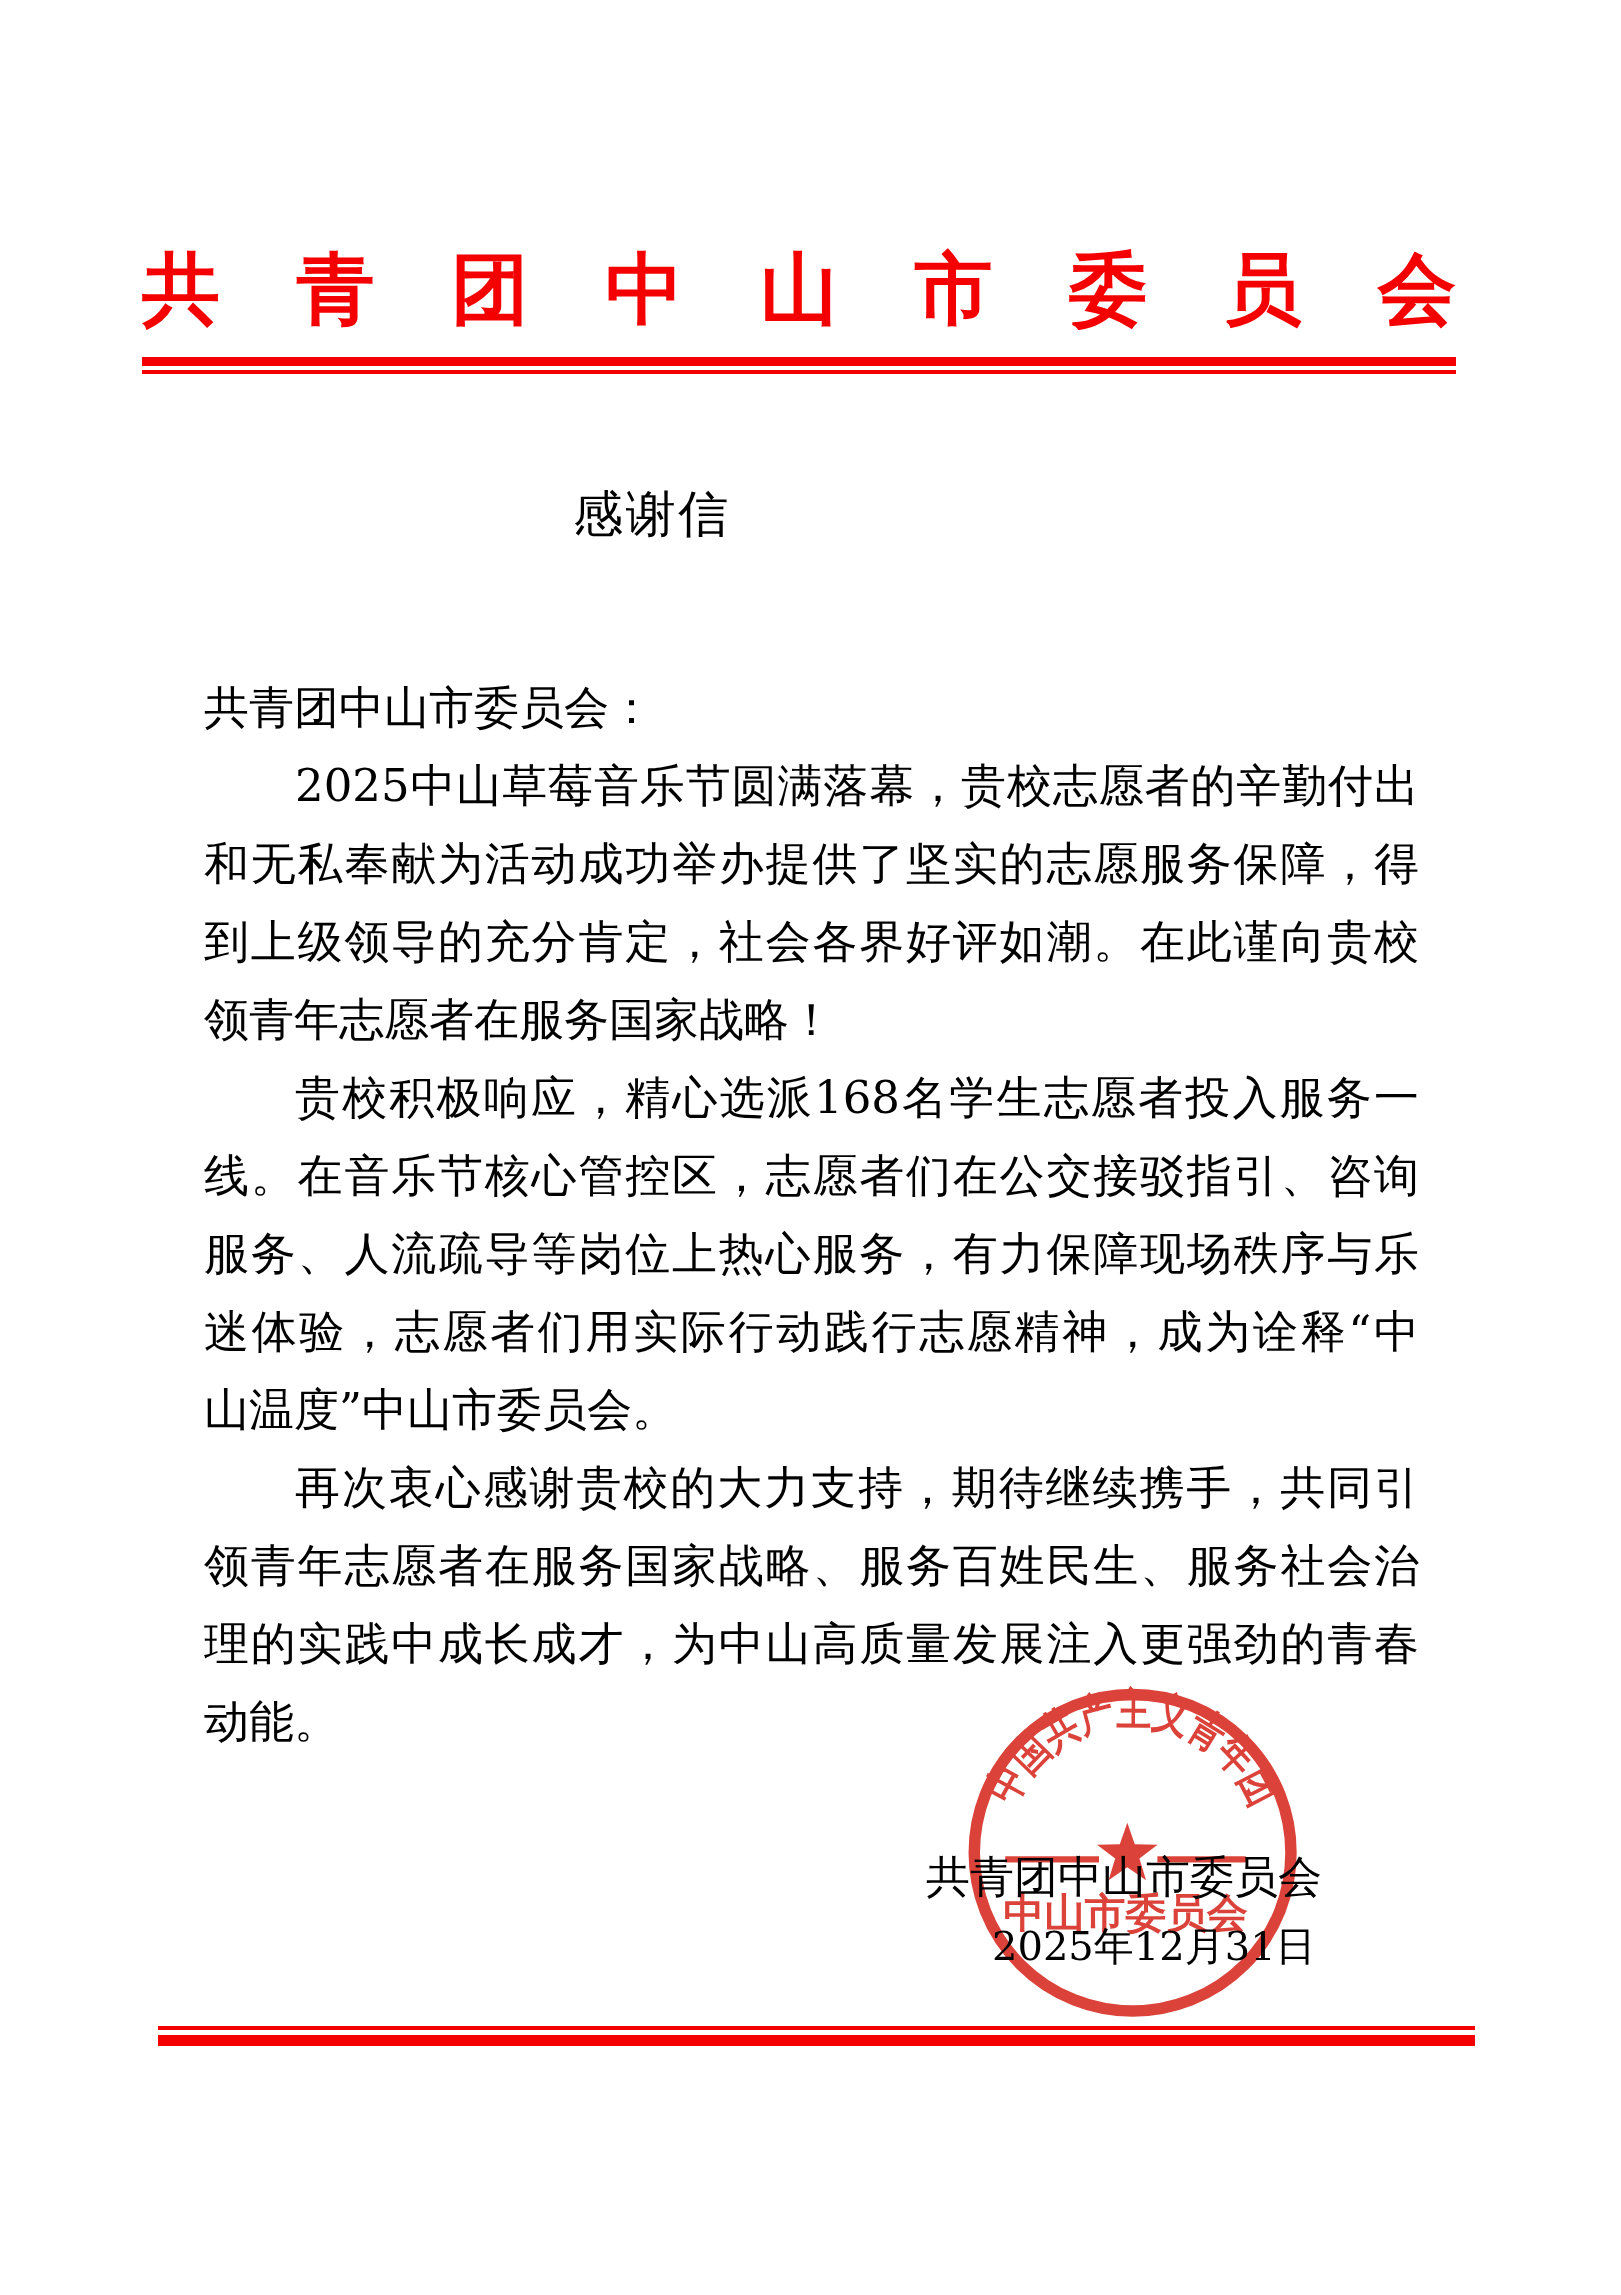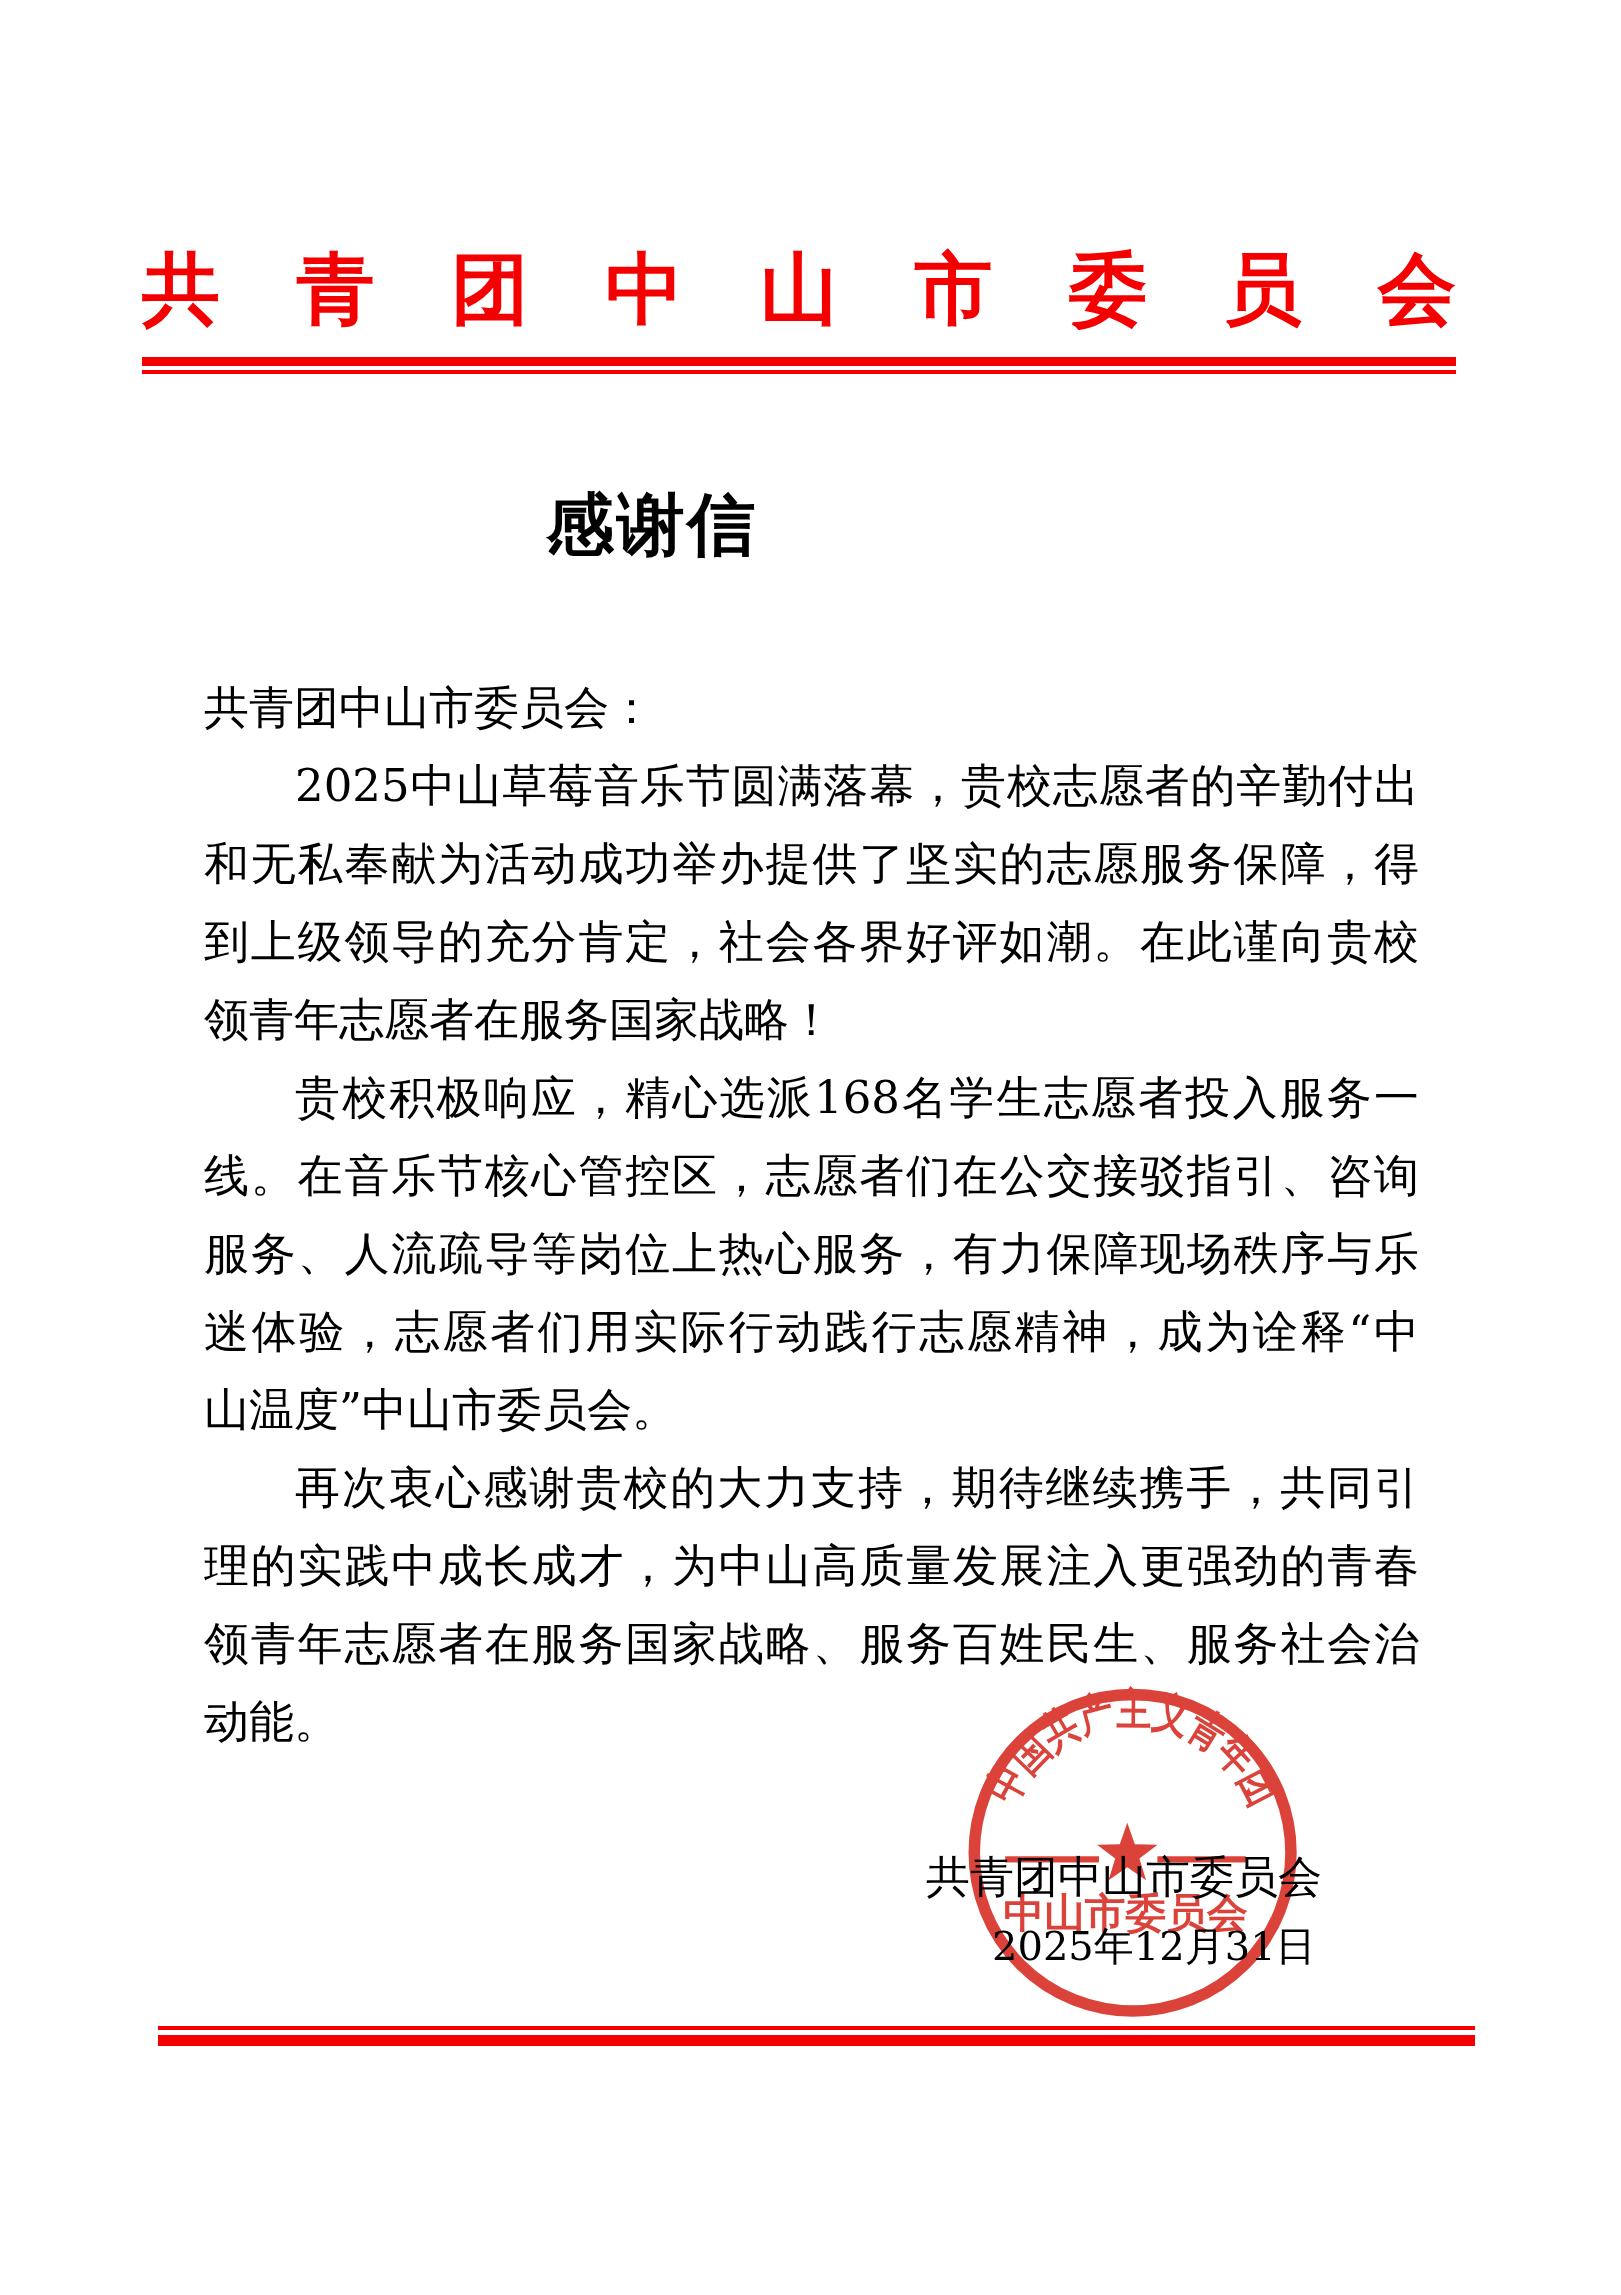--- a/index.html
+++ b/index.html
@@ -20,21 +20,21 @@
     white-space:nowrap;
   }
   .rule{position:absolute;background:#f50000;}
   .rule-top-thick{left:142px;top:357px;width:1314px;height:8.9px;}
   .rule-top-thin {left:142px;top:370px;width:1314px;height:4.4px;}
   .rule-bottom-thin {left:158px;top:2026px;width:1317px;height:4.4px;}
   .rule-bottom-thick{left:158px;top:2035px;width:1317px;height:10.6px;}
   
   .doc-title{
     position:absolute;left:0;top:487px;width:1304px;
-    text-align:center;font-size:68px;font-weight:bold;
+    text-align:center;font-size:50px;font-weight:normal;
     letter-spacing:2.7px;line-height:1.1;
   }
   
   .letter-body{
     position:absolute;left:204px;top:669px;width:1215px;
     font-size:45px;line-height:78px;
   }
   .line{height:78px;white-space:nowrap;}
   .line.full{text-align:justify;text-align-last:justify;white-space:normal;}
   .line.indent{text-indent:91px;}
@@ -81,22 +81,22 @@
     <div class="line full indent">2025中山草莓音乐节圆满落幕，贵校志愿者的辛勤付出</div>
     <div class="line full">和无私奉献为活动成功举办提供了坚实的志愿服务保障，得</div>
     <div class="line full">到上级领导的充分肯定，社会各界好评如潮。在此谨向贵校</div>
     <div class="line">领青年志愿者在服务国家战略！</div>
     <div class="line full indent">贵校积极响应，精心选派168名学生志愿者投入服务一</div>
     <div class="line full">线。在音乐节核心管控区，志愿者们在公交接驳指引、咨询</div>
     <div class="line full">服务、人流疏导等岗位上热心服务，有力保障现场秩序与乐</div>
     <div class="line full">迷体验，志愿者们用实际行动践行志愿精神，成为诠释“中</div>
     <div class="line">山温度”中山市委员会。</div>
     <div class="line full indent">再次衷心感谢贵校的大力支持，期待继续携手，共同引</div>
+    <div class="line full">领青年志愿者在服务国家战略、服务百姓民生、服务社会治</div>
     <div class="line full">理的实践中成长成才，为中山高质量发展注入更强劲的青春</div>
-    <div class="line full">领青年志愿者在服务国家战略、服务百姓民生、服务社会治</div>
     <div class="line">动能。</div>
   </div>
 
   <div class="signer">共青团中山市委员会</div>
   <div class="issue-date">2025年12月31日</div>
 
   <svg class="seal" viewBox="0 0 390 390">
     <circle cx="194" cy="193" r="179" fill="none" stroke="#d7291f" stroke-width="13"></circle>
     <path id="sealArc" d="M 58.6 141 A 145 145 0 0 1 330.3 143.4" fill="none"></path>
     <text font-size="50" font-weight="bold" fill="#d7291f">

